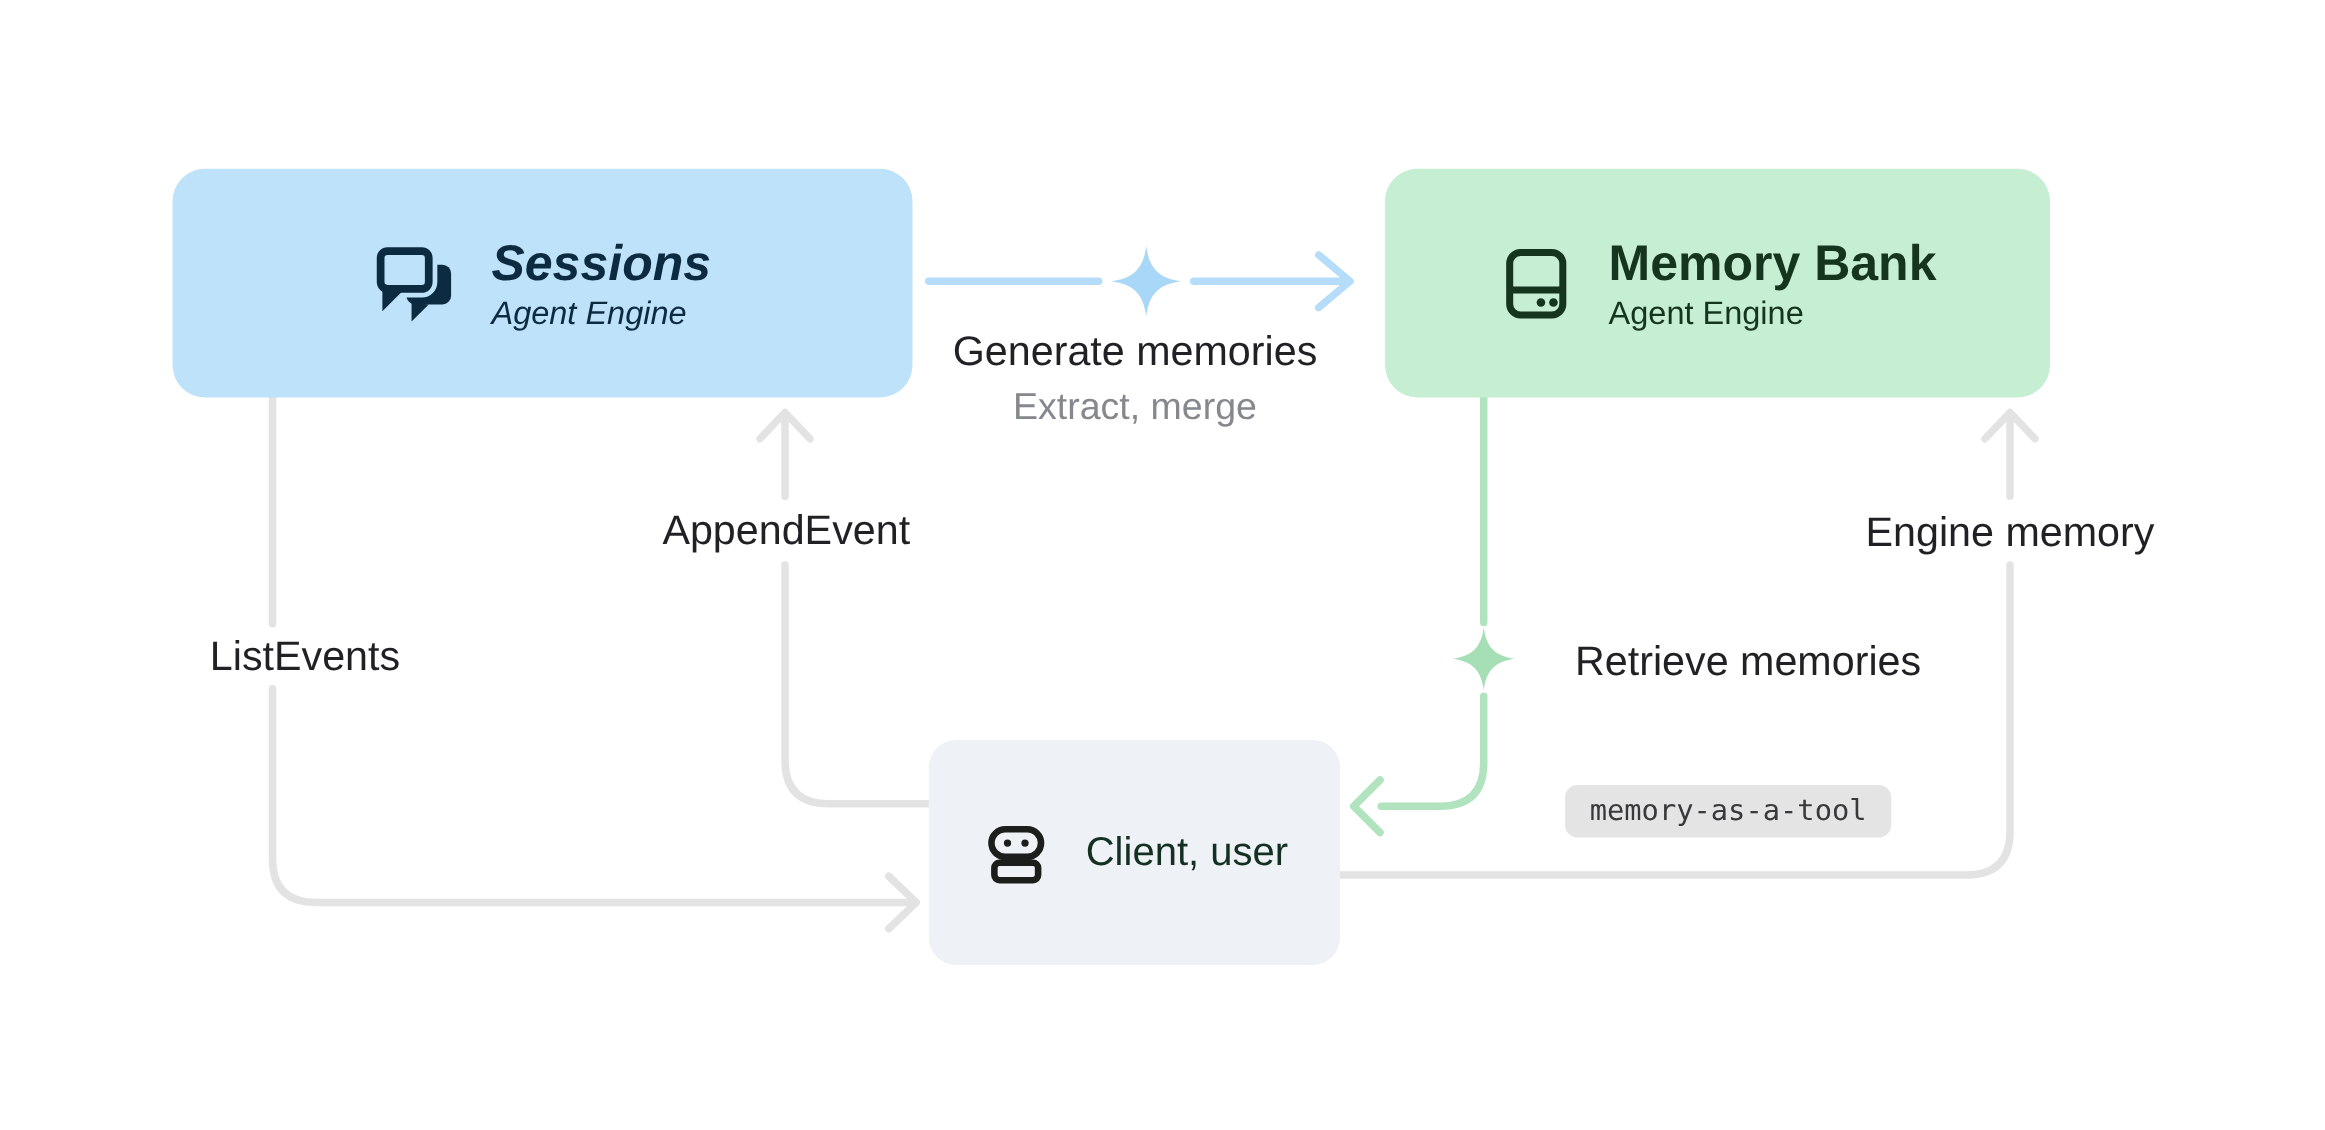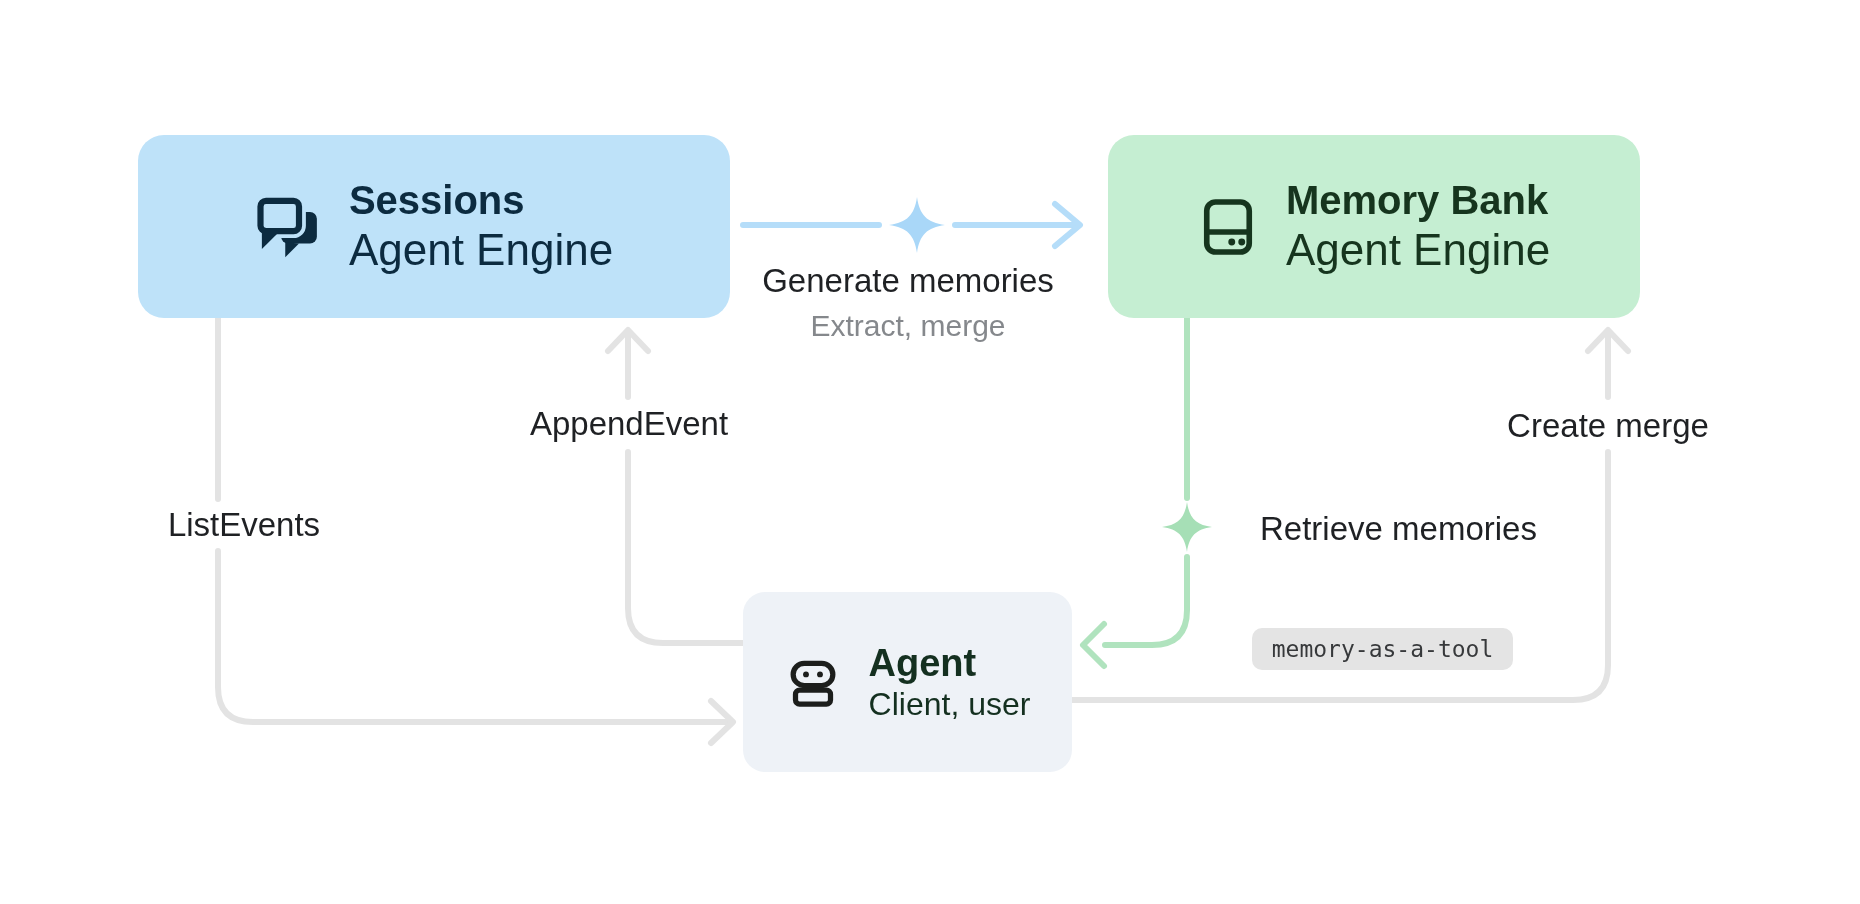--- a/index.html
+++ b/index.html
@@ -10,22 +10,22 @@
   .gray-edge path{stroke:var(--gray-line);}
   .blue-edge path{stroke:var(--blue-line);}
   .green-edge path{stroke:var(--green-line);}
   path.sparkle{stroke:none !important;}
   .blue-edge path.sparkle{fill:var(--blue-sparkle);}
   .green-edge path.sparkle{fill:var(--green-sparkle);}
 
   .node{position:absolute;border-radius:26px;display:flex;align-items:center;justify-content:center;gap:28px;}
   .node .txt{display:flex;flex-direction:column;line-height:1.18;}
   .node .title{font-size:40px;font-weight:700;}
-  .node .subtitle{font-size:44px;font-weight:400;}
-  .node-sessions{left:138px;top:135px;width:592px;height:183px;background:var(--sessions-bg);color:var(--sessions-fg);}
+  .node .subtitle{font-size:26px;font-weight:400;}
+  .node-sessions{left:138px;top:135px;width:592px;height:183px;background:var(--sessions-bg);color:var(--sessions-fg);font-style:italic;}
   .node-memory{left:1108px;top:135px;width:532px;height:183px;background:var(--memory-bg);color:var(--memory-fg);}
   .node-agent{left:743px;top:592px;width:329px;height:180px;background:var(--agent-bg);color:var(--agent-fg);border-radius:22px;}
   .node-agent .title{font-size:38px;}
   .node-agent .subtitle{font-size:32px;}
 
   .edge-label{position:absolute;font-size:33px;color:var(--label-fg);white-space:nowrap;}
   .centered{transform:translateX(-50%);text-align:center;}
   .lbl-generate{left:908px;top:262px;font-weight:500;}
   .lbl-generate .sub{font-size:30px;font-weight:400;color:var(--label-muted);margin-top:9px;}
   .lbl-append{left:629px;top:405px;}
@@ -107,30 +107,29 @@
   </div>
 
   <div class="node node-agent">
     <svg class="icon" width="56" height="56" viewBox="0 0 96 96">
       <rect x="14" y="16" width="68" height="38" rx="19" fill="none" stroke="var(--agent-icon)" stroke-width="9"></rect>
       <circle cx="36" cy="35" r="5" fill="var(--agent-icon)"></circle>
       <circle cx="60" cy="35" r="5" fill="var(--agent-icon)"></circle>
       <rect x="18" y="62" width="60" height="24" rx="7" fill="none" stroke="var(--agent-icon)" stroke-width="9"></rect>
     </svg>
     <div class="txt">
-      <span class="title">Agent</span>
       <span class="subtitle">Client, user</span>
     </div>
   </div>
 
   <div class="edge-label centered lbl-generate">
     <div>Generate memories</div>
     <div class="sub">Extract, merge</div>
   </div>
 
   <div class="edge-label centered lbl-append">AppendEvent</div>
   <div class="edge-label centered lbl-list">ListEvents</div>
   <div class="edge-label lbl-retrieve">Retrieve memories</div>
-  <div class="edge-label centered lbl-create">Create merge</div>
+  <div class="edge-label centered lbl-create">Engine memory</div>
 
   <div class="badge">memory-as-a-tool</div>
 
 </div>
 
 </body></html>

